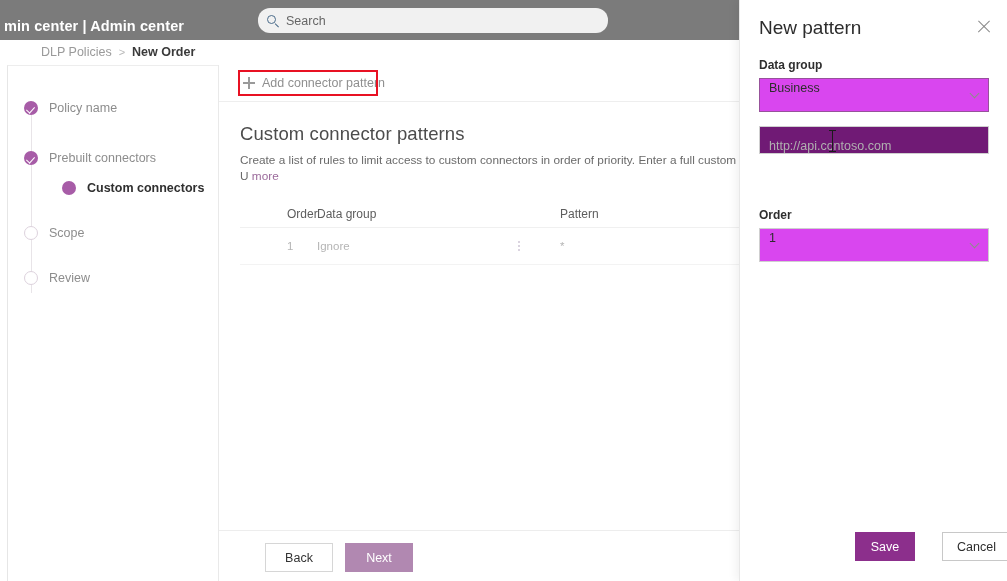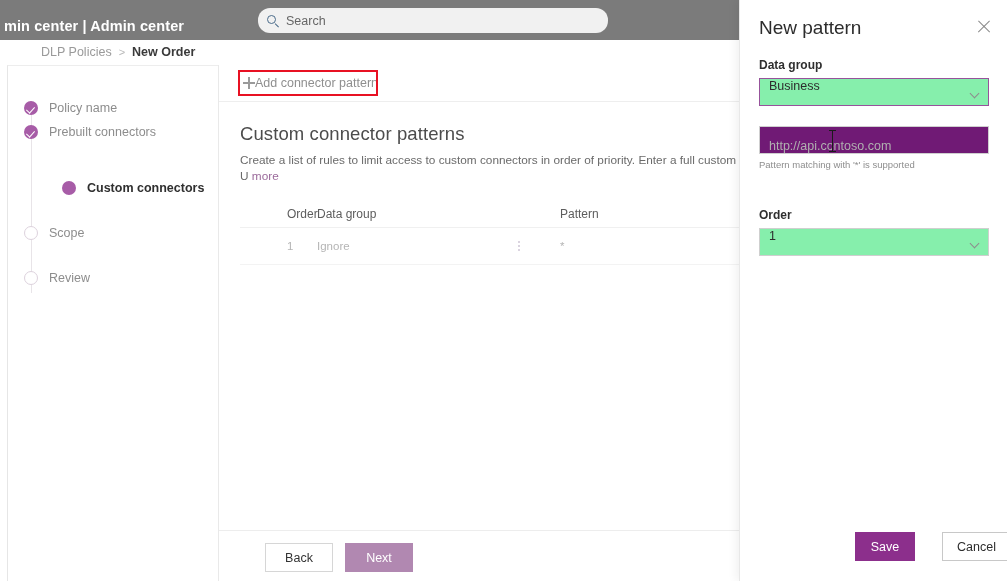--- a/index.html
+++ b/index.html
@@ -91,21 +91,21 @@
 
   
   .content { position: absolute; left: 219px; top: 65px; width: 520px; height: 516px; }
 
   .cmdbar {
     position: absolute; left: 0; top: 0; width: 520px; height: 37px;
     border-bottom: 1px solid #eeeeee; background: #fff;
   }
   .addbtn {
     position: absolute; left: 21px; top: 7px; height: 22px;
-    display: flex; align-items: center; 
+    display: flex; align-items: center; gap: 7px;
     font-size: 12.5px; color: #8f8f8f; cursor: pointer;
     padding: 0 3px;
   }
   .plus { position: relative; width: 12px; height: 12px; flex: none; }
   .plus::before, .plus::after {
     content: ""; position: absolute; background: #9a9a9a;
   }
   .plus::before { left: 0; top: 5.3px; width: 12px; height: 1.4px; }
   .plus::after  { left: 5.3px; top: 0; width: 1.4px; height: 12px; }
   .redbox {
@@ -177,22 +177,22 @@
   .panel-close::before { transform: rotate(45deg); }
   .panel-close::after  { transform: rotate(-45deg); }
 
   .fld { position: absolute; left: 19px; width: 230px; }
   .fld-label {
     font-size: 12px; color: #2f2f2f; font-weight: 700; margin-bottom: 6px;
     display: block;
   }
   .req { color: #a4262c; font-weight: 700; }
   .sel {
-    height: 28px; border: 1px solid #cfcfcf; background: #86efac;
-    display: flex; align-items: flex-start; padding: 0 9px;
+    height: 28px; border: 1px solid #cfcfcf; background: #d946ef;
+    display: flex; align-items: flex-end; padding: 16px 9px;
     font-size: 12.5px; color: #2d2d2d; position: relative; cursor: pointer;
   }
   .sel.focused { border: 1.6px solid #97529b; }
   .chev {
     position: absolute; right: 10px; top: 11px;
     width: 7px; height: 7px; border: solid #8d8d8d;
     border-width: 0 1.2px 1.2px 0; transform: rotate(45deg);
   }
   .txt {
     height: 28px; border: 1px solid #cfcfcf; background: #701a75;
@@ -241,21 +241,21 @@
   <div class="bodyframe"></div>
 
   <div class="stepper">
     <div class="rail" style="top:40px;height:188px;"></div>
 
     <div class="step" style="top:36px;">
       <span class="dot done"></span>
       <span class="step-label">Policy name</span>
     </div>
 
-    <div class="step" style="top:60px;">
+    <div class="step" style="top:86px;">
       <span class="dot done"></span>
       <span class="step-label">Prebuilt connectors</span>
     </div>
 
     <div class="step current" style="top:116px;padding-left:38px;">
       <span class="dot current"></span>
       <span class="step-label">Custom connectors</span>
     </div>
 
     <div class="step" style="top:161px;">
@@ -326,21 +326,20 @@
         <span>Business</span>
         <span class="chev"></span>
       </div>
     </div>
 
     <div class="fld" style="top:126px;">
       <div class="txt">
         <span>http://api.contoso.com</span>
         <span class="caret"></span>
       </div>
-      <span class="hint">Pattern matching with '*' is supported</span>
     </div>
 
     <div class="fld" style="top:208px;">
       <label class="fld-label">Order</label>
       <div class="sel">
         <span>1</span>
         <span class="chev"></span>
       </div>
     </div>
 

